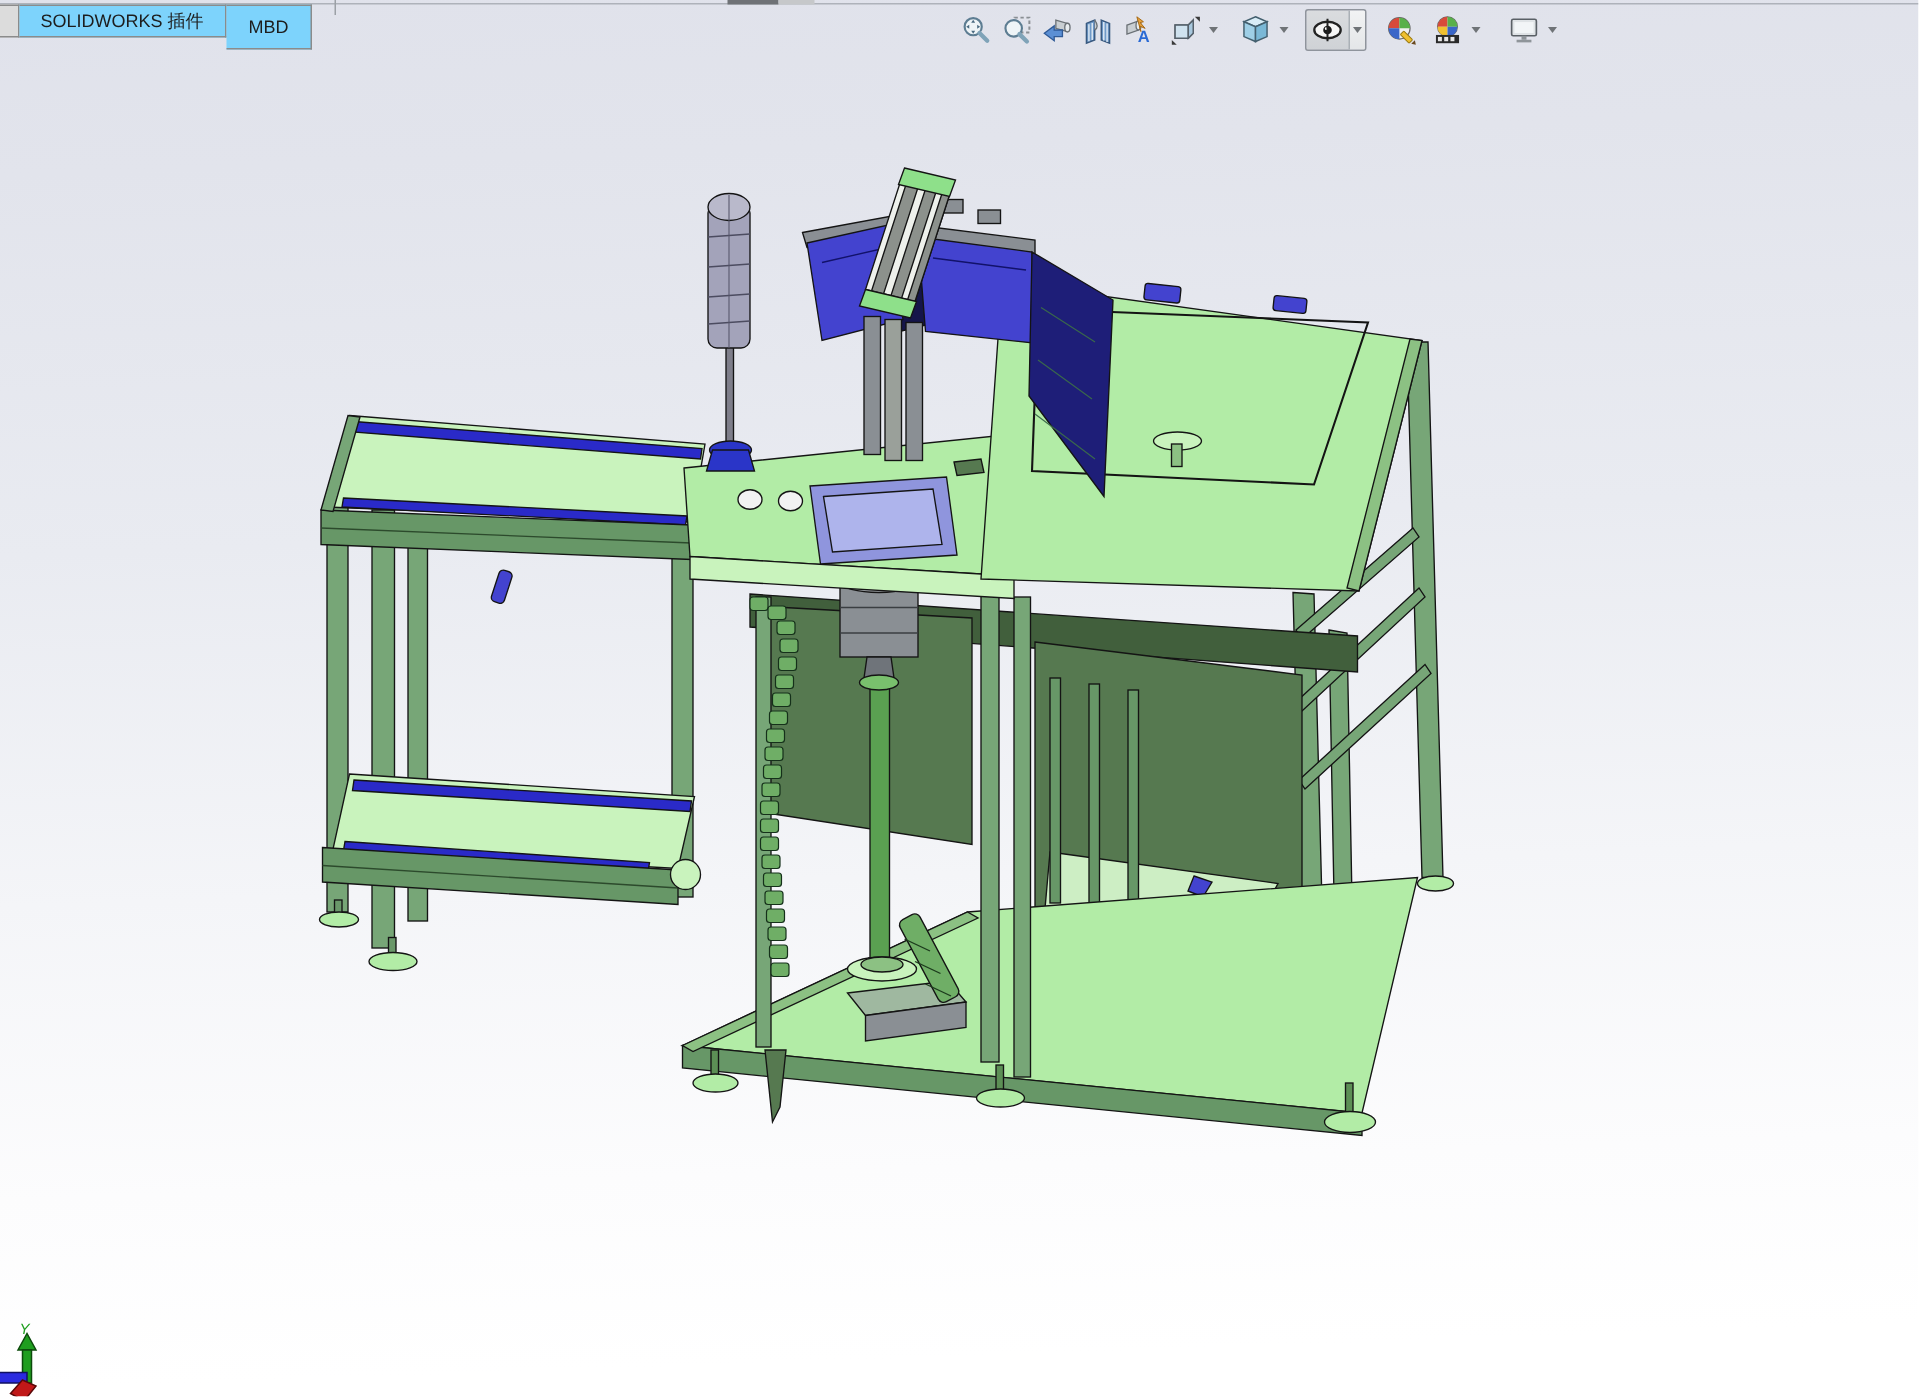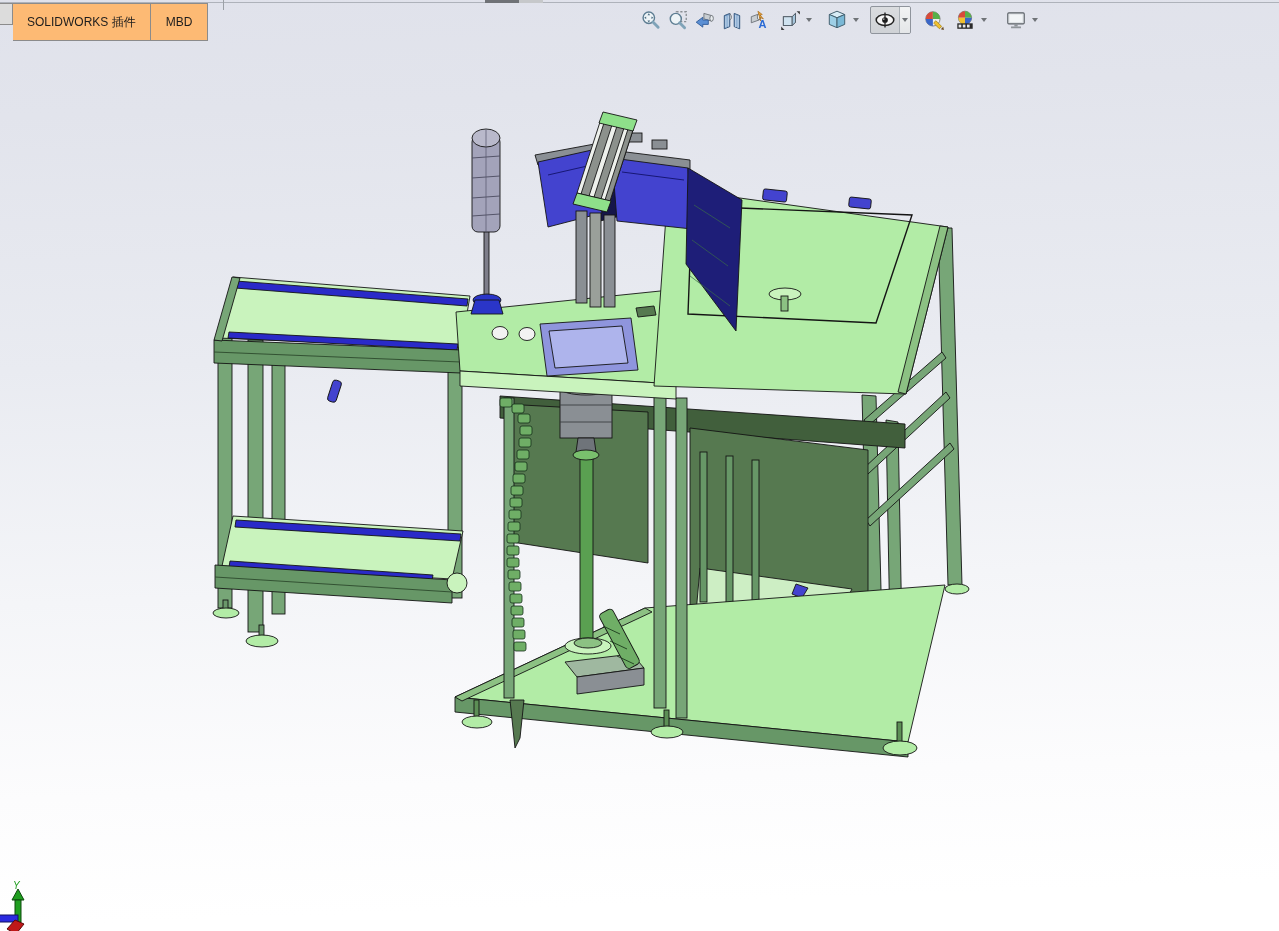--- a/index.html
+++ b/index.html
@@ -15,21 +15,21 @@
 
   
   #chrome { position:absolute; left:0; top:0; width:1279px; height:34px; }
   #top-rule { position:absolute; left:0; top:2px; width:1279px; height:1px; background:#aeb2ba; }
   #cmd-dark-seg  { position:absolute; left:485px; top:0; width:34px; height:3px; background:#6f7276; }
   #cmd-light-seg { position:absolute; left:519px; top:0; width:24px; height:3px; background:#c6c8ca; }
   #cmd-tick { position:absolute; left:223px; top:0; width:1px; height:10px; background:#9ba0a6; }
 
   #tabs { position:absolute; left:0; top:3px; height:22px; display:flex; }
   .tab-stub { width:13px; height:22px; background:#dcdcdc; border:1px solid #8b8b8b; border-left:none; }
-  .tab { height:38px; background:#fdba74; border:1px solid #8b8b8b; border-left:none;
+  .tab { height:22px; background:#7dd3fc; border:1px solid #8b8b8b; border-left:none;
          display:flex; align-items:center; justify-content:center;
          font-size:12px; color:#1d1d1d; padding:0 14px; white-space:nowrap; cursor:default; }
   .tab:last-child { padding:14px 15px; }
 
   
   #hud { position:absolute; left:637px; top:6px; height:28px; display:flex; align-items:center; }
   .hud-btn { width:27px; height:26px; display:flex; align-items:center; justify-content:center;
              border:1px solid transparent; border-radius:2px; }
   .hud-drop { width:11px; height:26px; display:flex; align-items:center; justify-content:center; }
   .caret { width:0; height:0; border-left:3.5px solid transparent; border-right:3.5px solid transparent;

